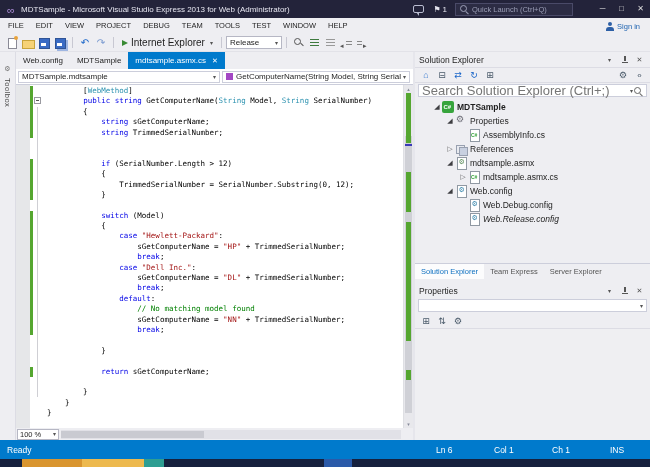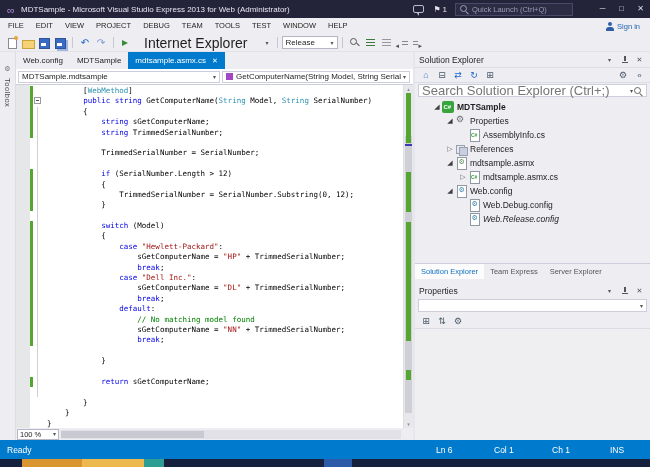--- a/index.html
+++ b/index.html
@@ -36,21 +36,21 @@
   .signin{display:flex;align-items:center;margin-right:10px;font-size:7.5px;color:#1E63B0;gap:3px}
   .person-icon{position:relative;width:8px;height:9px}
   .person-icon::before{content:"";position:absolute;left:2px;top:0;width:4px;height:4px;border-radius:50%;background:#2D5FA6}
   .person-icon::after{content:"";position:absolute;left:0;top:5px;width:8px;height:4px;border-radius:3px 3px 0 0;background:#2D5FA6}
 
   
   .toolbarbar{height:18px;background:#EEEEF2;display:flex;align-items:center;padding-left:4px;flex:none;border-bottom:1px solid #E2E2E8}
   .tb-group{display:inline-flex;align-items:center}
   .tbico{width:14px;height:14px;display:inline-block;margin:0 1px;position:relative;font-size:9px;line-height:14px;text-align:center;color:#555}
   .tbsep{width:1px;height:11px;background:#C8C8D2;margin:0 4px;flex:none}
-  .runbtn{display:inline-flex;align-items:center;gap:16px;padding:0 4px;font-size:14px;color:#1E1E1E;white-space:nowrap}
+  .runbtn{display:inline-flex;align-items:center;gap:3px;padding:0 4px;font-size:10px;color:#1E1E1E;white-space:nowrap}
   .play-icon{width:0;height:0;border-left:6px solid #388A34;border-top:3.5px solid transparent;border-bottom:3.5px solid transparent}
   .combo{background:#fff;border:1px solid #B6B7C4;display:flex;align-items:center;font-size:8px;color:#1E1E1E;padding:0 3px;height:13px}
   .releasecombo{width:56px}
   .chev7{display:inline-flex;align-items:center;margin-left:auto;padding-left:2px}
   .chev7::before{content:"▾";font-size:6px;color:#555;line-height:6px}
   .i-new-file::before{content:"";position:absolute;left:3px;top:2px;width:7px;height:9px;background:#fff;border:1px solid #8A8A96}
   .i-new-file::after{content:"";position:absolute;right:1px;top:0;width:4px;height:4px;background:#E8A33D;border-radius:50%}
   .i-open-folder::before{content:"";position:absolute;left:1px;top:4px;width:11px;height:7px;background:#F6D276;border:1px solid #C9A43B}
   .i-save::before,.i-save-all::before{content:"";position:absolute;left:2px;top:2px;width:9px;height:9px;background:#3A6BC4;border:1px solid #2F5496}
   .i-save::after,.i-save-all::after{content:"";position:absolute;left:4px;top:7px;width:5px;height:3px;background:#fff}
@@ -302,24 +302,20 @@
             <div class="code-line">
               <span class="change-mark on"></span>
               <span class="code-text"><span class="tok-p">            </span><span class="tok-k">string</span><span class="tok-p"> TrimmedSerialNumber;</span></span>
             </div>
             <div class="code-line">
               <span class="change-mark"></span>
               <span class="code-text"></span>
             </div>
             <div class="code-line">
               <span class="change-mark"></span>
-              <span class="code-text"><span class="tok-p">            TrimmedSerialNumber = SerialNumber;</span></span>
-            </div>
-            <div class="code-line">
-              <span class="change-mark"></span>
               <span class="code-text"></span>
             </div>
             <div class="code-line">
               <span class="change-mark on"></span>
               <span class="code-text"><span class="tok-p">            </span><span class="tok-k">if</span><span class="tok-p"> (SerialNumber.Length &gt; 12)</span></span>
             </div>
             <div class="code-line">
               <span class="change-mark on"></span>
               <span class="code-text"><span class="tok-p">            {</span></span>
             </div>

